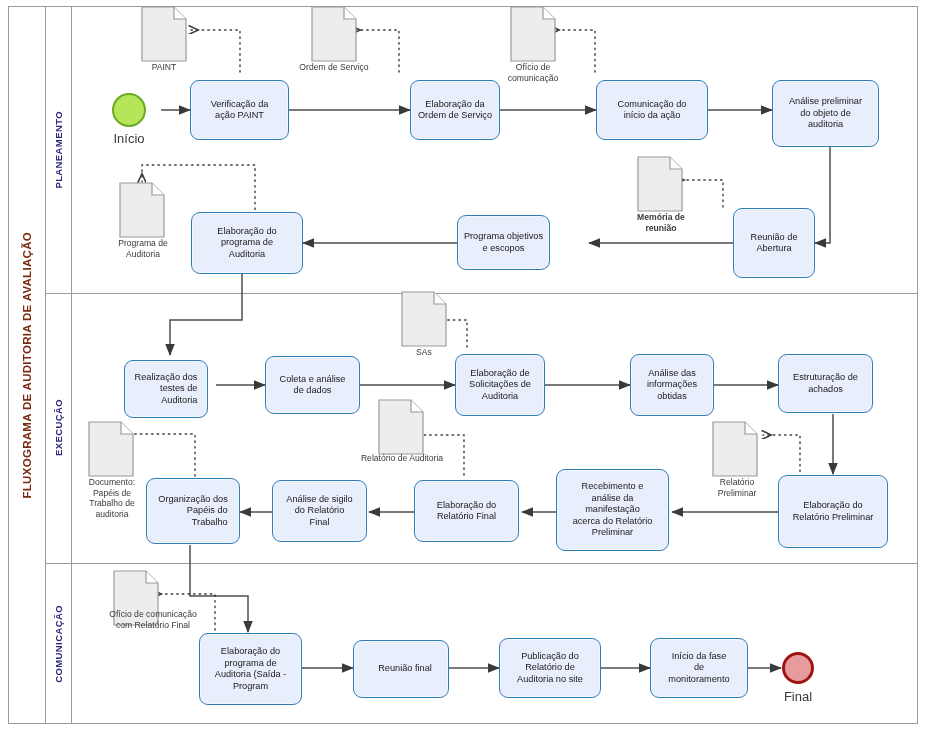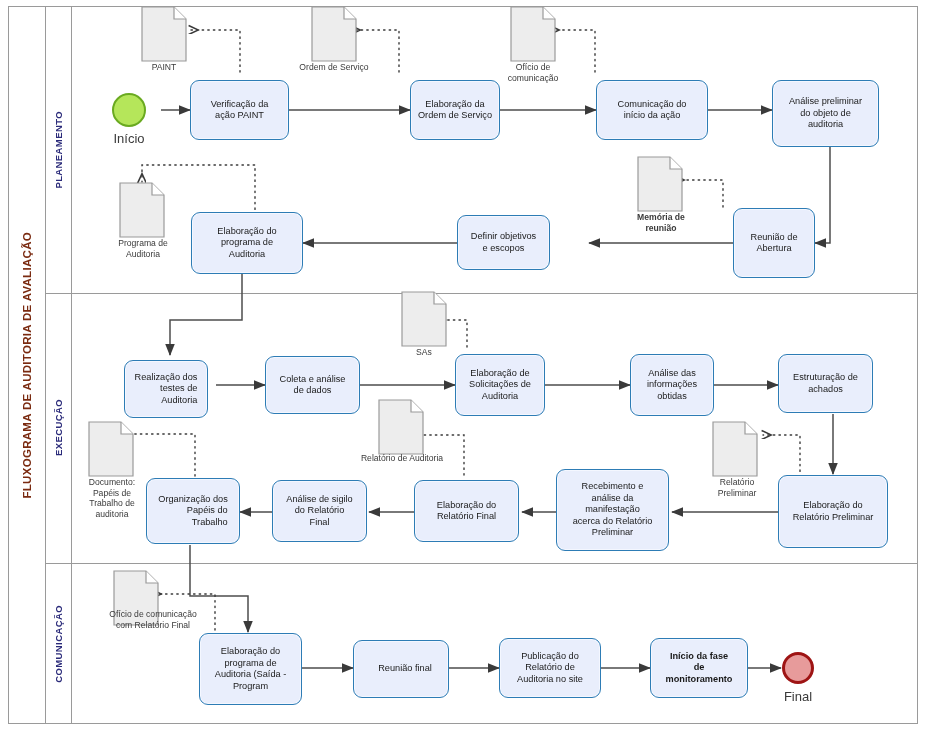--- a/index.html
+++ b/index.html
@@ -325,21 +325,21 @@
   <div class="task" style="left:772px;top:80px;width:107px;height:67px;">
     <span style="white-space: pre-line;">Análise preliminar
 do objeto de
 auditoria</span>
   </div>
   <div class="task" style="left:733px;top:208px;width:82px;height:70px;align-items:center;">
     <span style="white-space: pre-line;">Reunião de
 Abertura</span>
   </div>
   <div class="task" style="left:457px;top:215px;width:93px;height:55px;">
-    <span style="white-space: pre-line;">Definir objetivos
+    <span style="white-space: pre-line;">Programa objetivos
 e escopos</span>
   </div>
   <div class="task" style="left:191px;top:212px;width:112px;height:62px;">
     <span style="white-space: pre-line;">Elaboração do
 programa de
 Auditoria</span>
   </div>
 
   <div class="task" style="left:124px;top:360px;width:84px;height:58px;text-align:right;">
     <span style="white-space: pre-line;">Realização dos
@@ -397,19 +397,19 @@
 Program</span>
   </div>
   <div class="task" style="left:353px;top:640px;width:96px;height:58px;padding-left:12px;">
     <span style="white-space: pre-line;">Reunião final</span>
   </div>
   <div class="task" style="left:499px;top:638px;width:102px;height:60px;">
     <span style="white-space: pre-line;">Publicação do
 Relatório de
 Auditoria no site</span>
   </div>
-  <div class="task" style="left:650px;top:638px;width:98px;height:60px;font-weight:bold;">
+  <div class="task" style="left:650px;top:638px;width:98px;height:60px;">
     <span style="white-space: pre-line;">Início da fase
 de
 monitoramento</span>
   </div>
 
 </div>
 
 </body></html>

